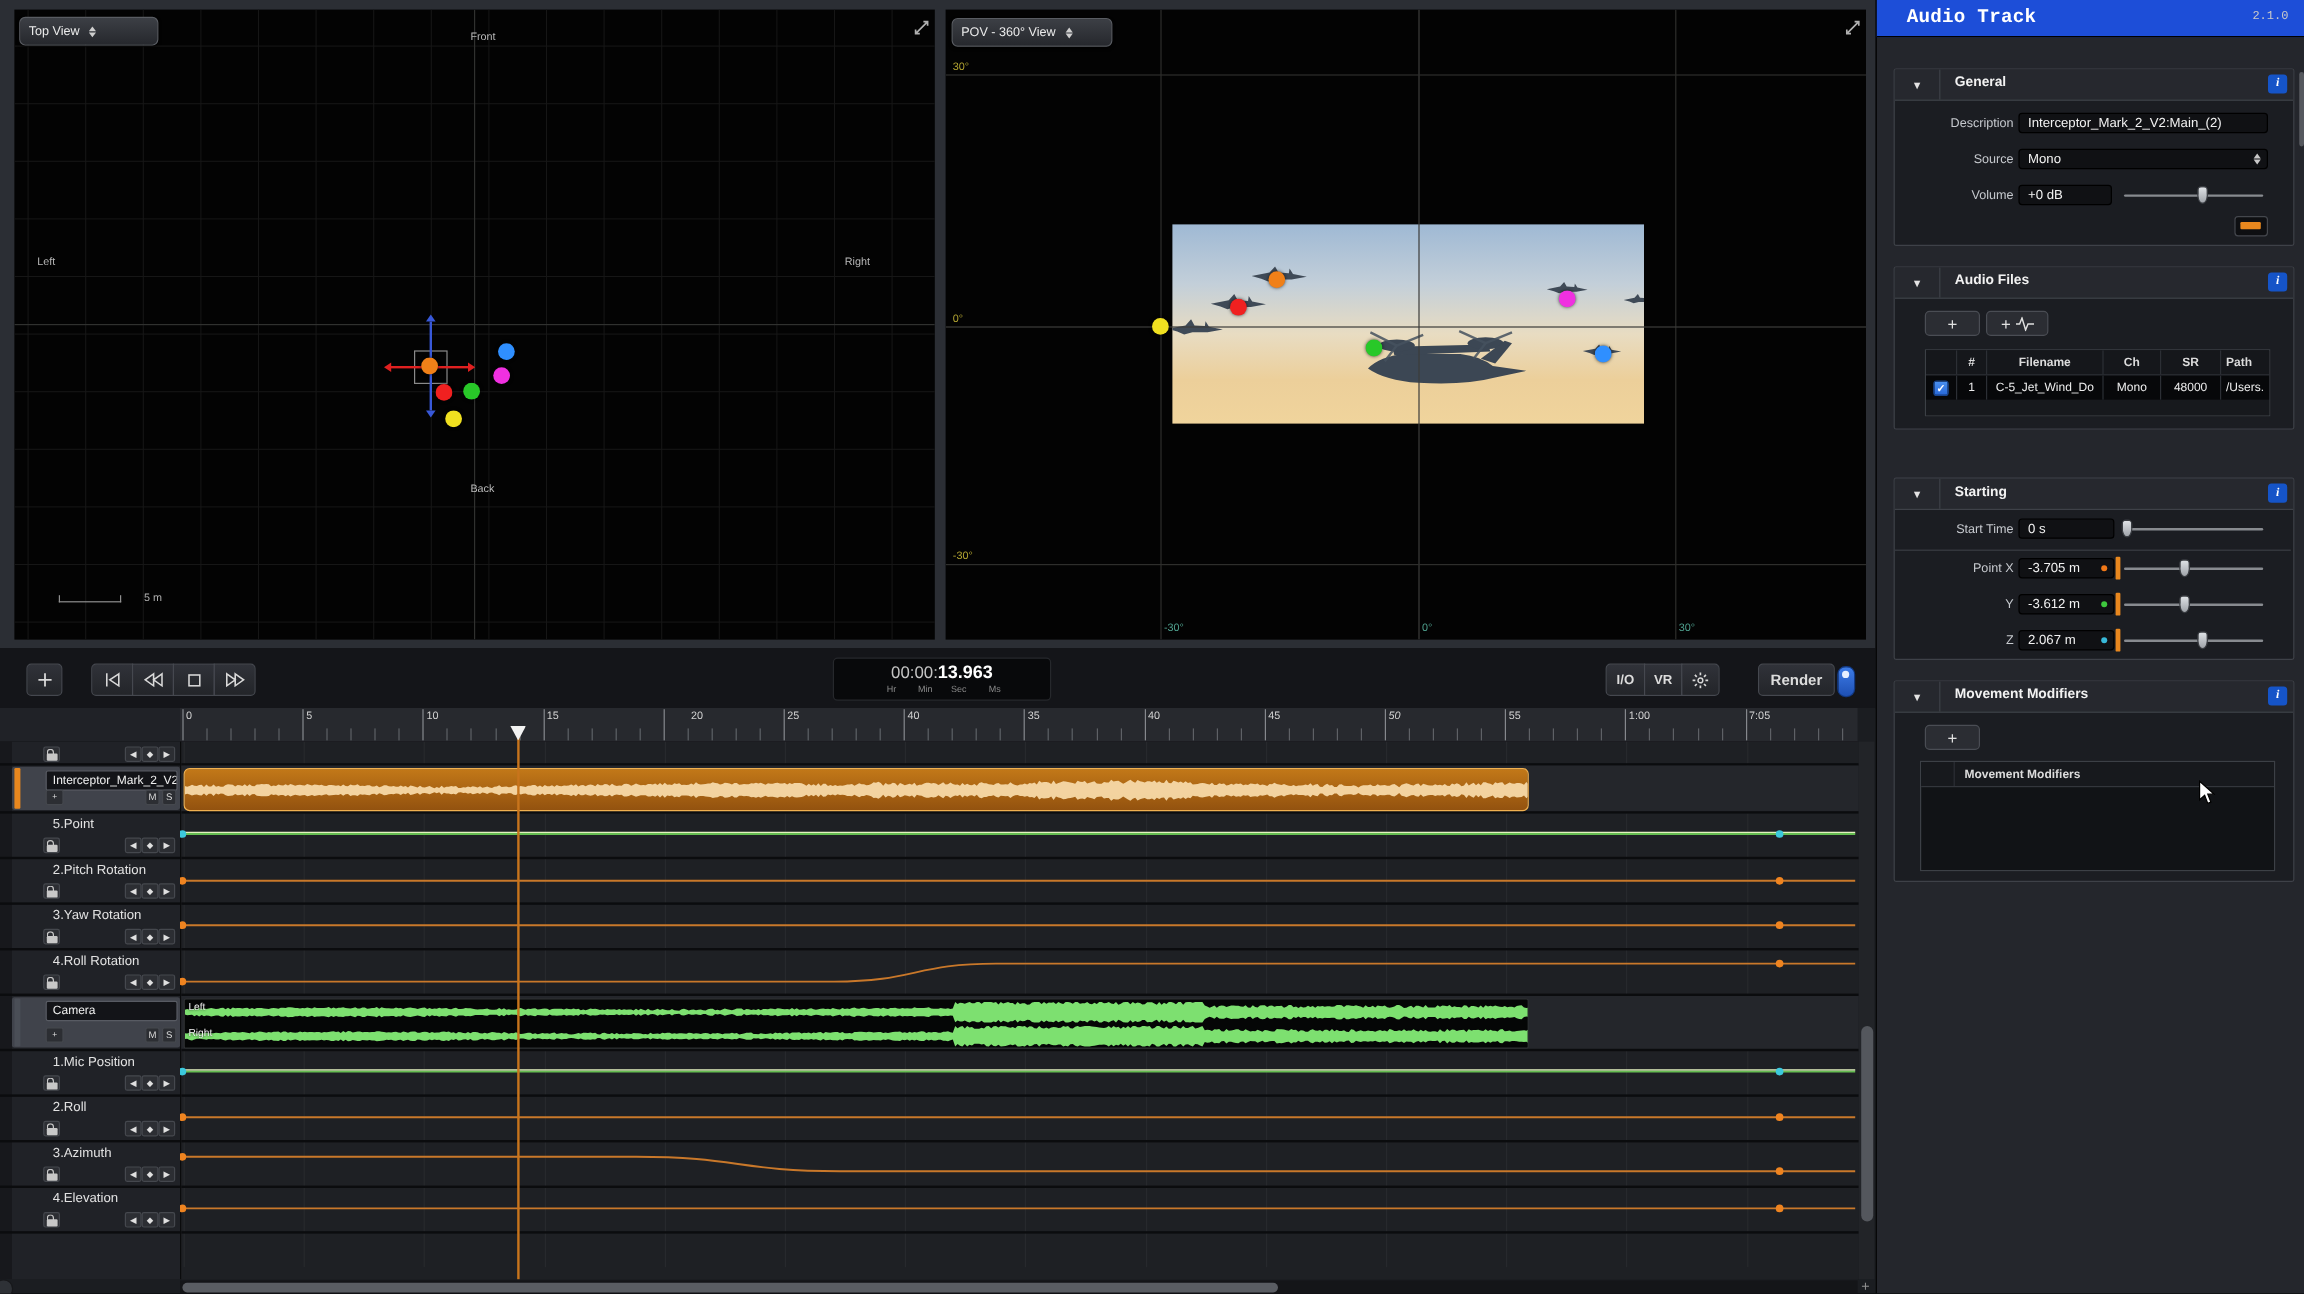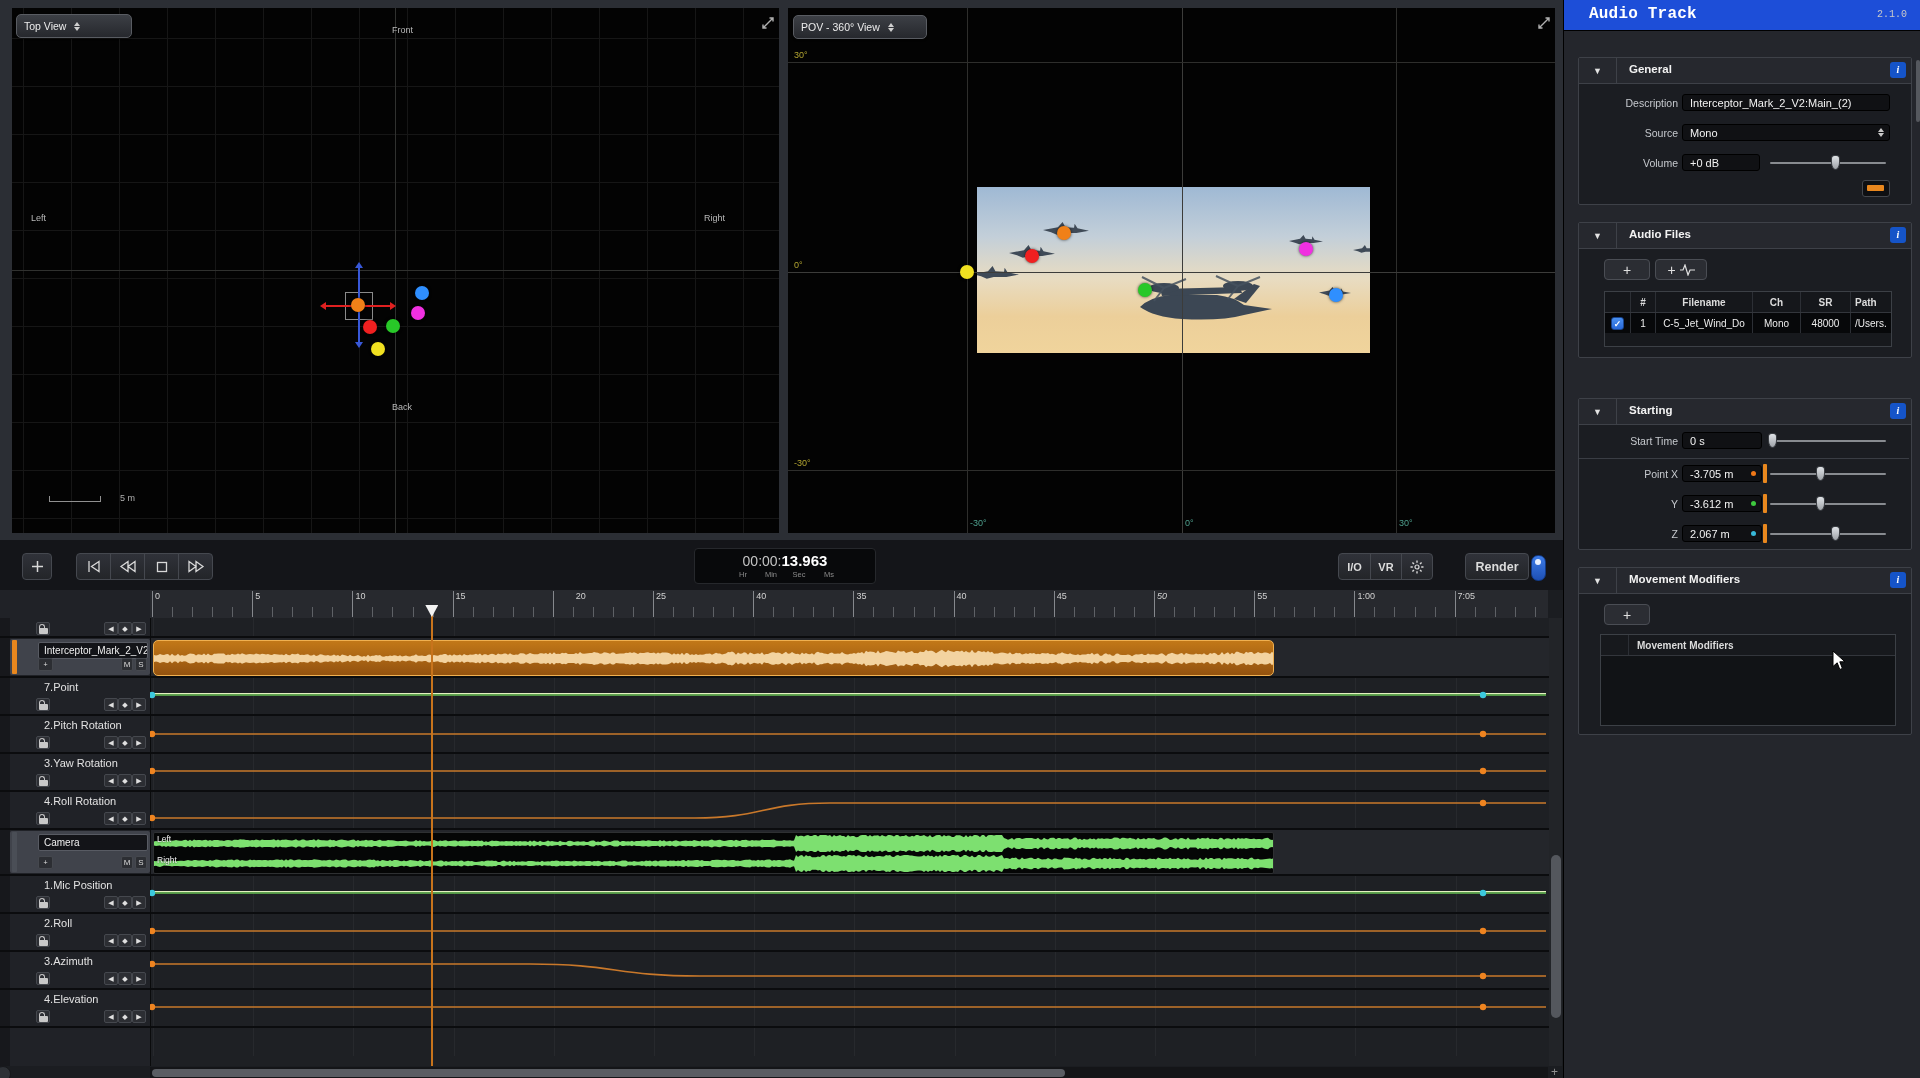--- a/index.html
+++ b/index.html
@@ -508,21 +508,21 @@
         <div class="mini-btn" style="left: 132px; top: 4px;">▶</div>
         <div class="hdr-sep" style="top: 58px;"></div>
         <div class="grp-block" style="top: 21px; height: 36px;">
           <div class="grp-strip" style="height: 34px; background: rgb(232, 135, 30);"></div>
           <div class="name-field" style="top: 3px;">Interceptor_Mark_2_V2</div>
           <div class="mini-btn" style="left: 28px; top: 19px; width: 15px;">+</div>
           <div class="ms-btn" style="left: 111px; top: 19px;">M</div>
           <div class="ms-btn" style="left: 125px; top: 19px;">S</div>
         </div>
         <div class="hdr-sep" style="top: 96px;"></div>
-        <div class="trk-label" style="top: 63px;">7.Point</div>
+        <div class="trk-label" style="top: 63px;">5.Point</div>
         <div class="mini-btn" style="left: 36px; top: 80px;">
           <div class="lockg"></div>
         </div>
         <div class="mini-btn" style="left: 104px; top: 80px;">◀</div>
         <div class="mini-btn" style="left: 118px; top: 80px;">◆</div>
         <div class="mini-btn" style="left: 132px; top: 80px;">▶</div>
         <div class="hdr-sep" style="top: 134px;"></div>
         <div class="trk-label" style="top: 101px;">2.Pitch Rotation</div>
         <div class="mini-btn" style="left: 36px; top: 118px;">
           <div class="lockg"></div>

